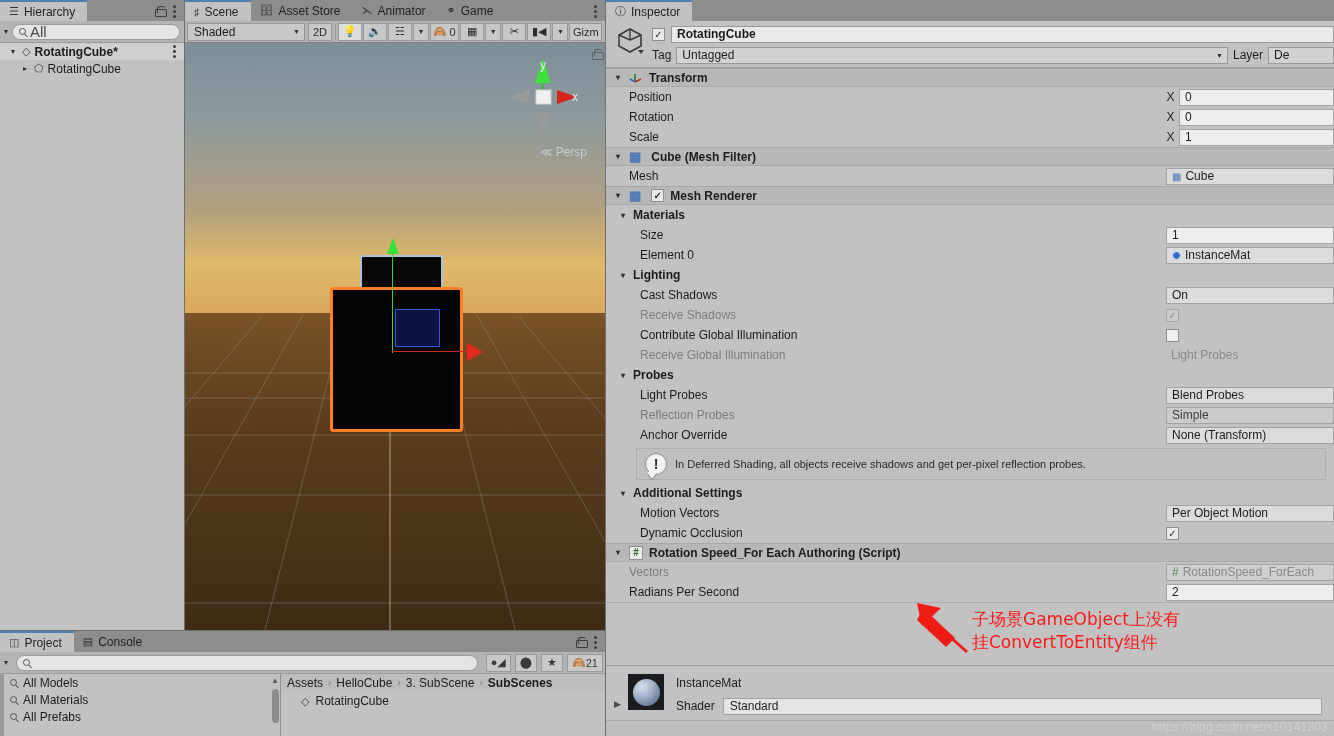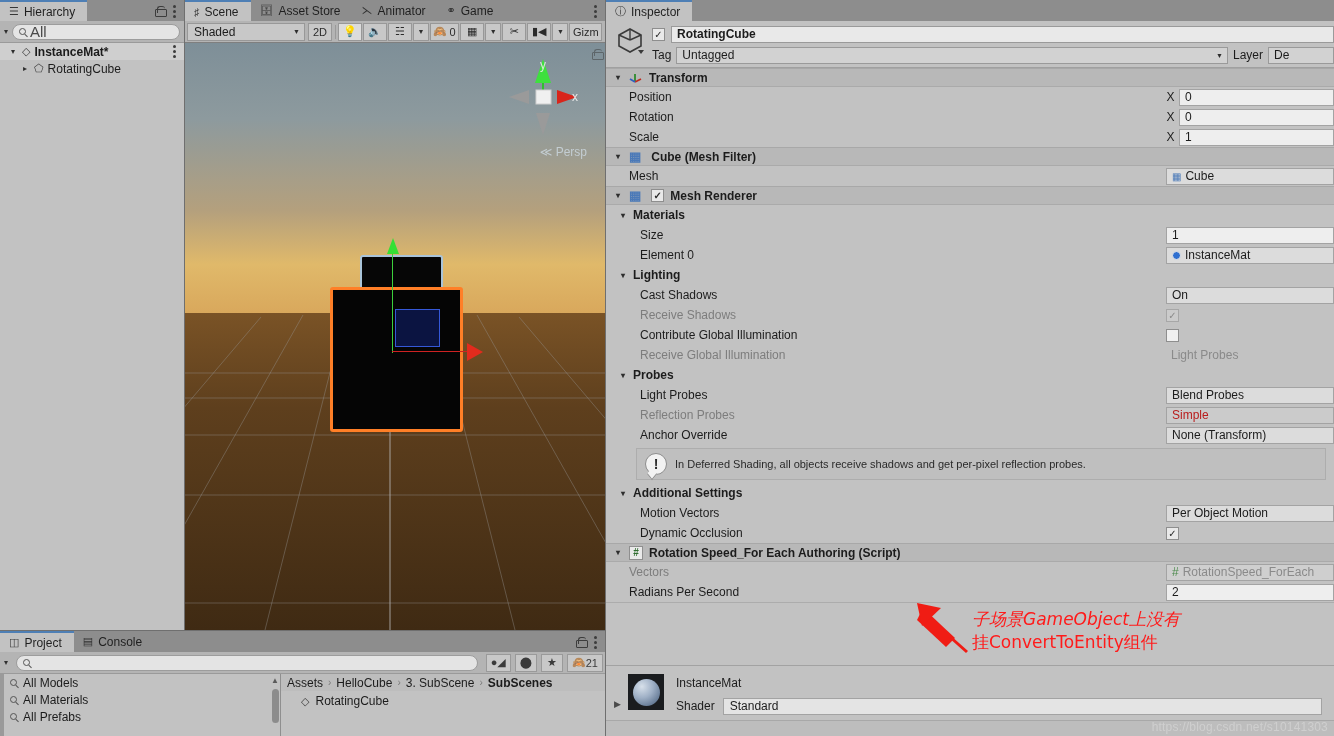--- a/index.html
+++ b/index.html
@@ -249,21 +249,21 @@
     display:flex; align-items:center; padding:0 5px; font-size:12px;
   }
   .vfield.obj { background:#dcdcdc; }
   .vfield.dim { background:#cfcfcf; color:#8a8a8a;}
   .vfield.ghost { background:transparent; border:none; color:#8a8a8a;}
   .axis-lbl { font-size:12px; width:9px; text-align:center; }
   .dd-field {
     flex:1; height:17px; background:#dcdcdc; border:1px solid #a3a3a3;
     display:flex; align-items:center; padding:0 5px; font-size:12px;
   }
-  .dd-field.dim { color:#b91c1c; background:#cbcbcb;text-align:center;}
+  .dd-field.dim { color:#404040; background:#cbcbcb;text-align:center;}
   .mesh-chip { color:#4a79b8; font-size:10px; margin-right:4px; }
   .mat-dot {
     width:9px;height:9px;border-radius:50%;background:#2f6fd0;border:1.5px solid #e8e8e8;
     display:inline-block; margin-right:4px; flex:none;
   }
 
   .infobox {
     margin:3px 8px 3px 30px; min-height:32px; background:#bfbfbf;
     border:1px solid #adadad; display:flex; align-items:center; gap:8px;
     padding:4px 8px;
@@ -336,21 +336,21 @@
     <div class="h-search-row">
       <span class="mini-arrow">▾</span>
       <div class="searchfield">
         <span class="mag"></span>
         <span>All</span>
       </div>
     </div>
     <div class="h-row sel">
       <span class="foldout">▾</span>
       <span class="scene-ico">◇</span>
-      <span class="bold">InstanceMat*</span>
+      <span class="bold">RotatingCube*</span>
       <span class="kebab">
           <i></i>
           <i></i>
           <i></i>
         </span>
     </div>
     <div class="h-row" style="padding-left:20px">
       <span class="foldout">▸</span>
       <span class="cube-ico">⬠</span>
       <span>RotatingCube</span>
@@ -815,16 +815,16 @@
         <span class="watermark">https://blog.csdn.net/s10141303</span>
       </div>
     </div>
   </div>
 
   <svg class="arrow-svg" style="left:915px; top:600px; width:110px; height:60px;" viewBox="0 0 110 60">
     <polygon points="8,8 40,38 31,47 2,20" fill="#f01c14"></polygon>
     <polygon points="2,3 26,8 7,26" fill="#f01c14"></polygon>
     <line x1="34" y1="36" x2="52" y2="52" stroke="#f01c14" stroke-width="3"></line>
   </svg>
-  <div class="annot" style="left:972px; top:608px;font-style:italic;">子场景GameObject上没有</div>
+  <div class="annot" style="left:972px; top:608px;">子场景GameObject上没有</div>
   <div class="annot" style="left:972px; top:631px;">挂ConvertToEntity组件</div>
 
 </div>
 
 </body></html>

